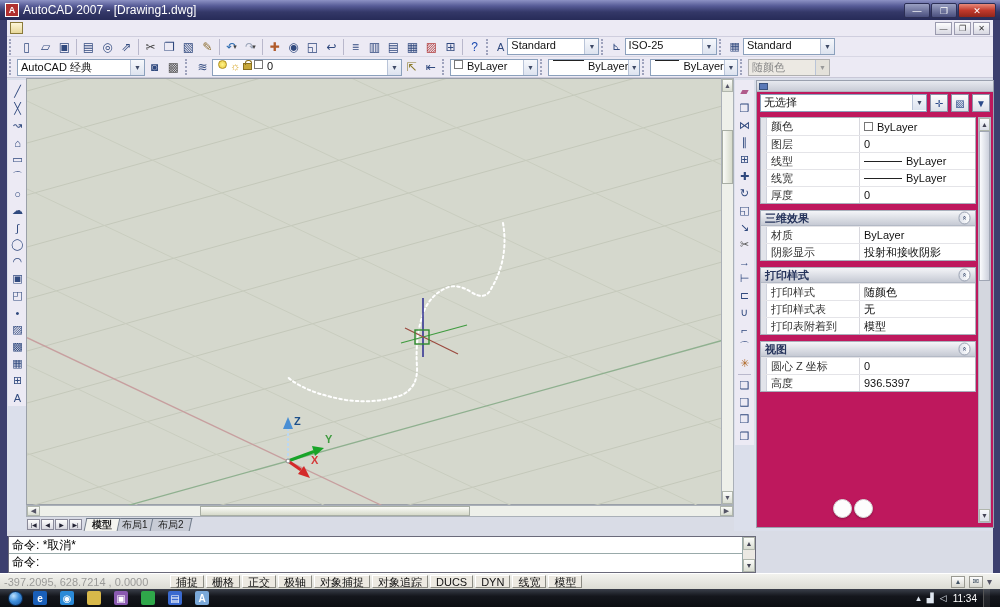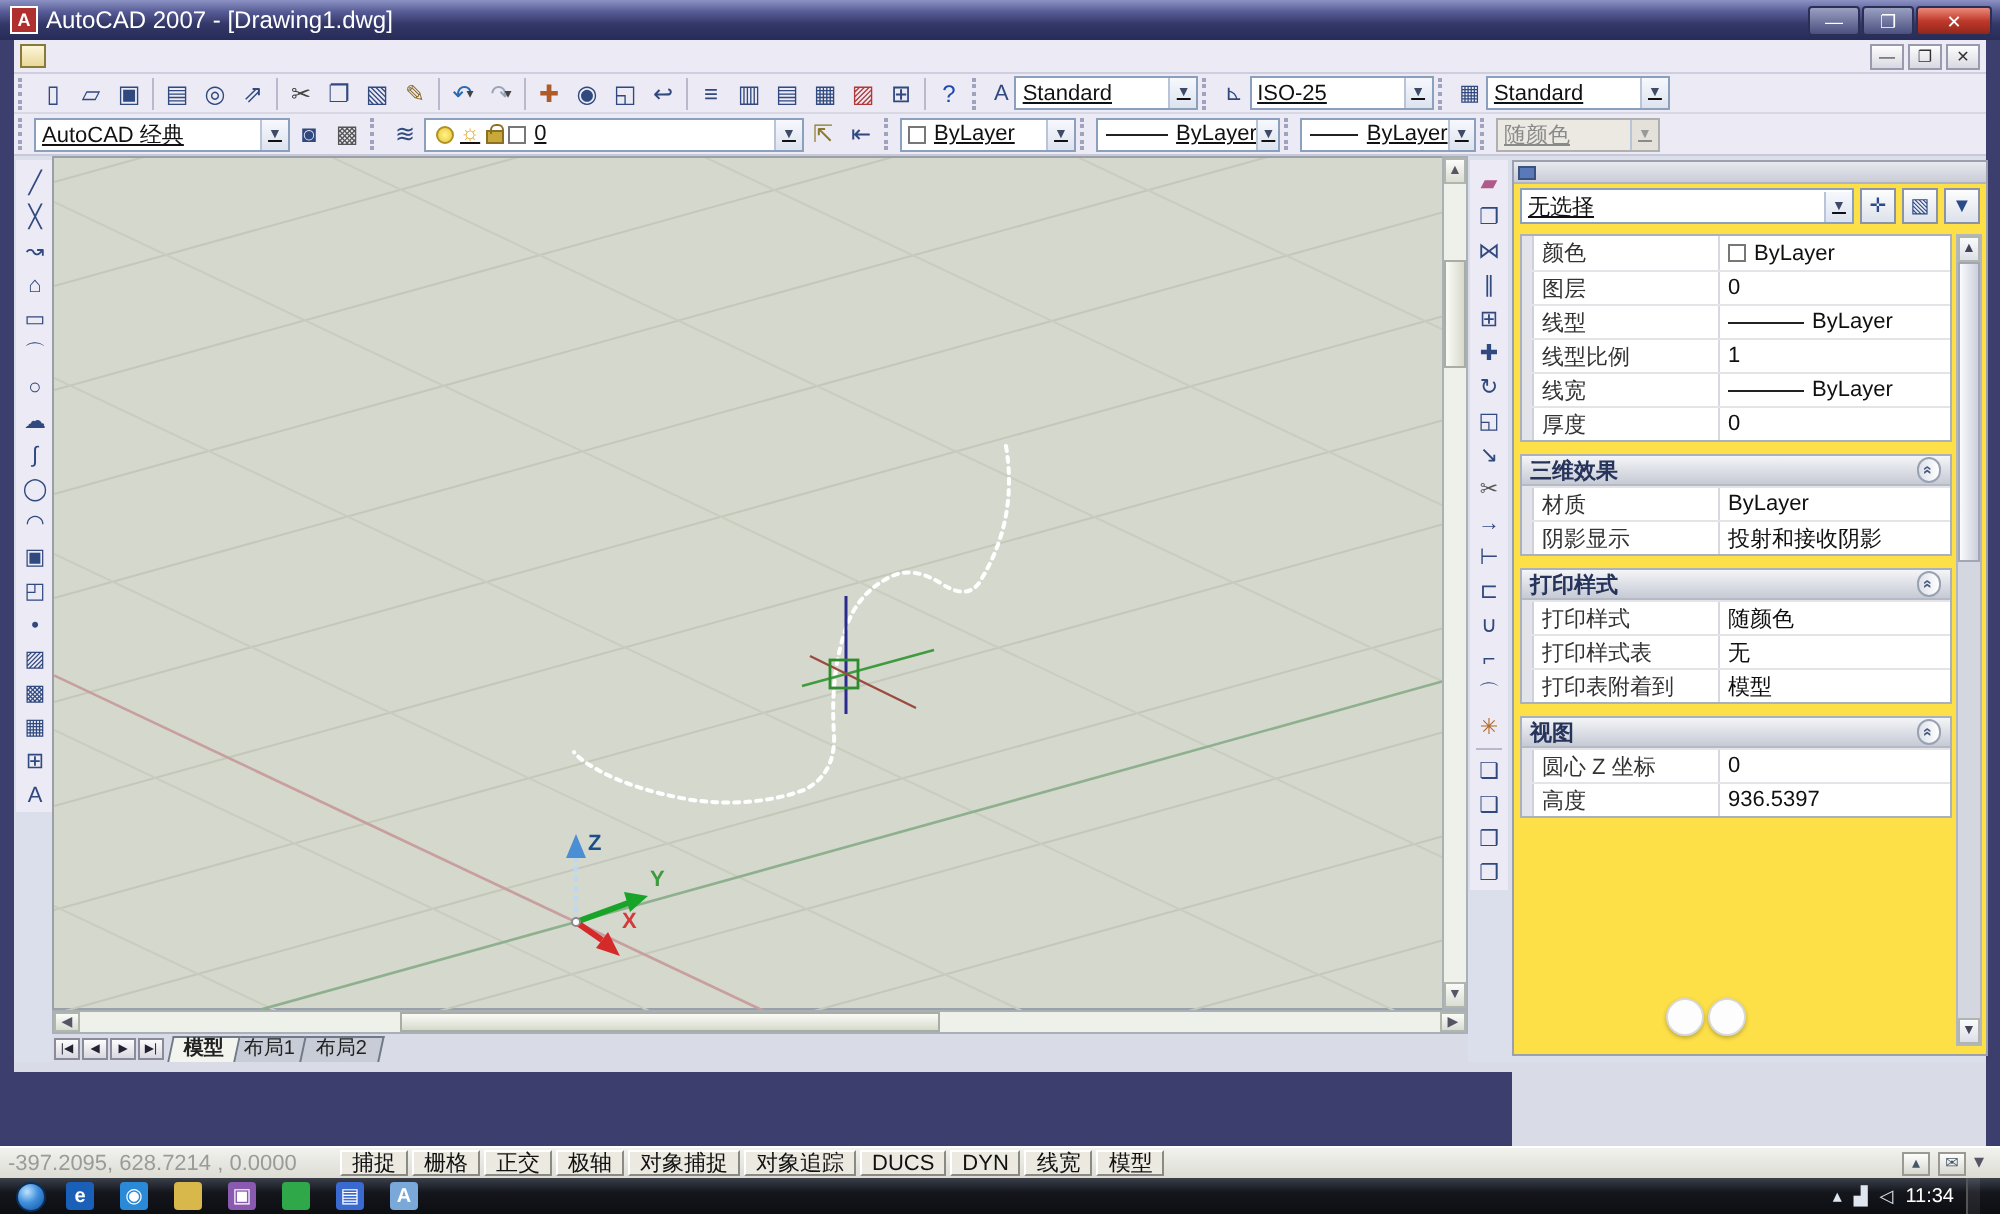--- a/index.html
+++ b/index.html
@@ -30,22 +30,22 @@
   
   .tbrow{position:absolute;left:7px;width:986px;background:#eceaf4;display:flex;align-items:center;}
   .tbrow1{top:37px;height:20px;border-bottom:1px solid #d8d7e4;}
   .tbrow2{top:57px;height:21px;border-bottom:1px solid #c9c8d8;}
   .grip{width:5px;height:16px;margin:0 3px 0 2px;border-left:2px dotted #9fa3bd;}
   .tb-btn{width:19px;height:18px;display:flex;align-items:center;justify-content:center;
     font-size:12px;color:#30497e;cursor:default;}
   .tb-btn .g{pointer-events:none;}
   .tb-sep{width:1px;height:16px;background:#b9b8cc;margin:0 2px;}
   .tb-arrow{font-size:7px;color:#444;margin-left:-3px;}
-  .combo{display:flex;align-items:center;background:#fff;border:1px solid #8ba0bc;height:17px;
-    font-size:11px;color:#111;padding-left:3px;position:relative;white-space:nowrap;text-decoration:underline;}
+  .combo{display:flex;align-items:flex-start;background:#fff;border:1px solid #8ba0bc;height:17px;
+    font-size:11px;color:#111;padding-left:3px;position:relative;white-space:nowrap;}
   .combo .carrow{margin-left:auto;width:14px;height:15px;background:linear-gradient(#f6f8fc,#dde3ef);
     border-left:1px solid #b9c4d8;display:flex;align-items:center;justify-content:center;font-size:7px;color:#3e4a66;}
   .combo.disabled{background:#ece9e3;color:#8a8a8a;border-color:#b0b0b0;}
   .combo.disabled .carrow{color:#999;background:#e4e1da;}
   .mini-ico{font-size:11px;color:#30497e;margin:0 3px;}
   .lineglyph{display:inline-block;width:42px;height:0;border-top:1px solid #222;margin:0 4px 0 1px;}
   .swatch{display:inline-block;width:9px;height:9px;border:1px solid #777;background:#fff;margin-right:4px;}
   .bulb{width:9px;height:9px;border-radius:50%;background:radial-gradient(#fff48a,#e8c63a);border:1px solid #b09020;margin:0 2px;}
   .sun{color:#d8a82a;font-size:11px;margin:0 1px;}
   .lock{position:relative;width:9px;height:7px;background:#c8a83a;border:1px solid #8a7020;margin:3px 2px 0 2px;}
@@ -69,21 +69,21 @@
   .tabrow{position:absolute;left:19px;top:439px;width:708px;height:14px;background:#d9dce6;display:flex;align-items:flex-end;font-size:10px;}
   .tab-nav{display:flex;gap:1px;margin:0 3px 1px 1px;}
   .tab-nav span{display:inline-block;min-width:13px;height:11px;background:linear-gradient(#fcfcfc,#d8d8e0);border:1px solid #8a8a9a;
     font-size:6px;line-height:10px;text-align:center;color:#223;}
   .tab{padding:0 6px;height:13px;line-height:12px;border:1px solid #707a8a;border-bottom:none;background:#c8ccd6;color:#222;
     transform:skewX(-12deg);margin-right:-4px;}
   .tab span{display:inline-block;transform:skewX(12deg);}
   .tab.active{background:#f4f4ef;font-weight:bold;z-index:2;}
 
   
-  .palette{position:absolute;left:749px;top:2px;width:238px;height:448px;background:#fde047;border:1px solid #9aa0ae;}
+  .palette{position:absolute;left:749px;top:2px;width:238px;height:448px;background:#be185d;border:1px solid #9aa0ae;}
   .pal-grip{height:11px;display:flex;align-items:center;background:linear-gradient(#e7e9ef,#c9ccd6);border-bottom:1px solid #b0b4c0;}
   .pal-grip .pico{width:9px;height:7px;margin-left:2px;background:#5a79b8;border:1px solid #3a527e;}
   .pal-top{display:flex;align-items:center;gap:3px;padding:2px 3px 3px 3px;}
   .pal-top .combo{flex:1;height:18px;}
   .pal-btn{width:18px;height:18px;background:linear-gradient(#fdfdfd,#dde1ea);border:1px solid #8a93a8;
     display:flex;align-items:center;justify-content:center;font-size:10px;color:#2a4a8a;}
   .pal-scroll{position:absolute;right:2px;top:36px;bottom:4px;width:13px;background:#d4d7df;border:1px solid #b2b6c2;
     display:flex;flex-direction:column;font-size:7px;color:#445;}
   .pal-scroll .sc-btn{background:linear-gradient(#fafbfd,#dcdfe8);}
   .pal-thumb{flex:0 0 150px;background:linear-gradient(90deg,#fafbfd,#ccd0dc);border:1px solid #a0a6b4;}
@@ -480,27 +480,20 @@
             <div class="pal-row">
               <span class="ind"></span>
               <span class="lbl">线型</span>
               <span class="val">
                 <span class="vline"></span>
                 <span>ByLayer</span>
               </span>
             </div>
             <div class="pal-row">
               <span class="ind"></span>
-              <span class="lbl">线型比例</span>
-              <span class="val">
-                <span>1</span>
-              </span>
-            </div>
-            <div class="pal-row">
-              <span class="ind"></span>
               <span class="lbl">线宽</span>
               <span class="val">
                 <span class="vline"></span>
                 <span>ByLayer</span>
               </span>
             </div>
             <div class="pal-row">
               <span class="ind"></span>
               <span class="lbl">厚度</span>
               <span class="val">
@@ -582,20 +575,28 @@
         <div class="sc-btn" style="margin-top:auto">▼</div>
       </div>
     </div>
   </div>
 
   <div class="wm-dot" style="left:833px;top:499px;"></div>
   <div class="wm-dot" style="left:854px;top:499px;"></div>
 
   <div class="cmd-gap"></div>
   <div class="cmd-right"></div>
+  <div class="cmdwin">
+    <div class="cmd-hist">命令: *取消*</div>
+    <div class="cmd-in">命令:</div>
+    <div class="cmd-scroll">
+      <div class="sc-btn">▲</div>
+      <div class="sc-btn">▼</div>
+    </div>
+  </div>
 
   <div class="statusbar">
     <div class="coords">-397.2095, 628.7214 , 0.0000</div>
     <div class="toggles" id="status-toggles">
         <div class="toggle">捕捉</div>
         <div class="toggle">栅格</div>
         <div class="toggle">正交</div>
         <div class="toggle">极轴</div>
         <div class="toggle">对象捕捉</div>
         <div class="toggle">对象追踪</div>

